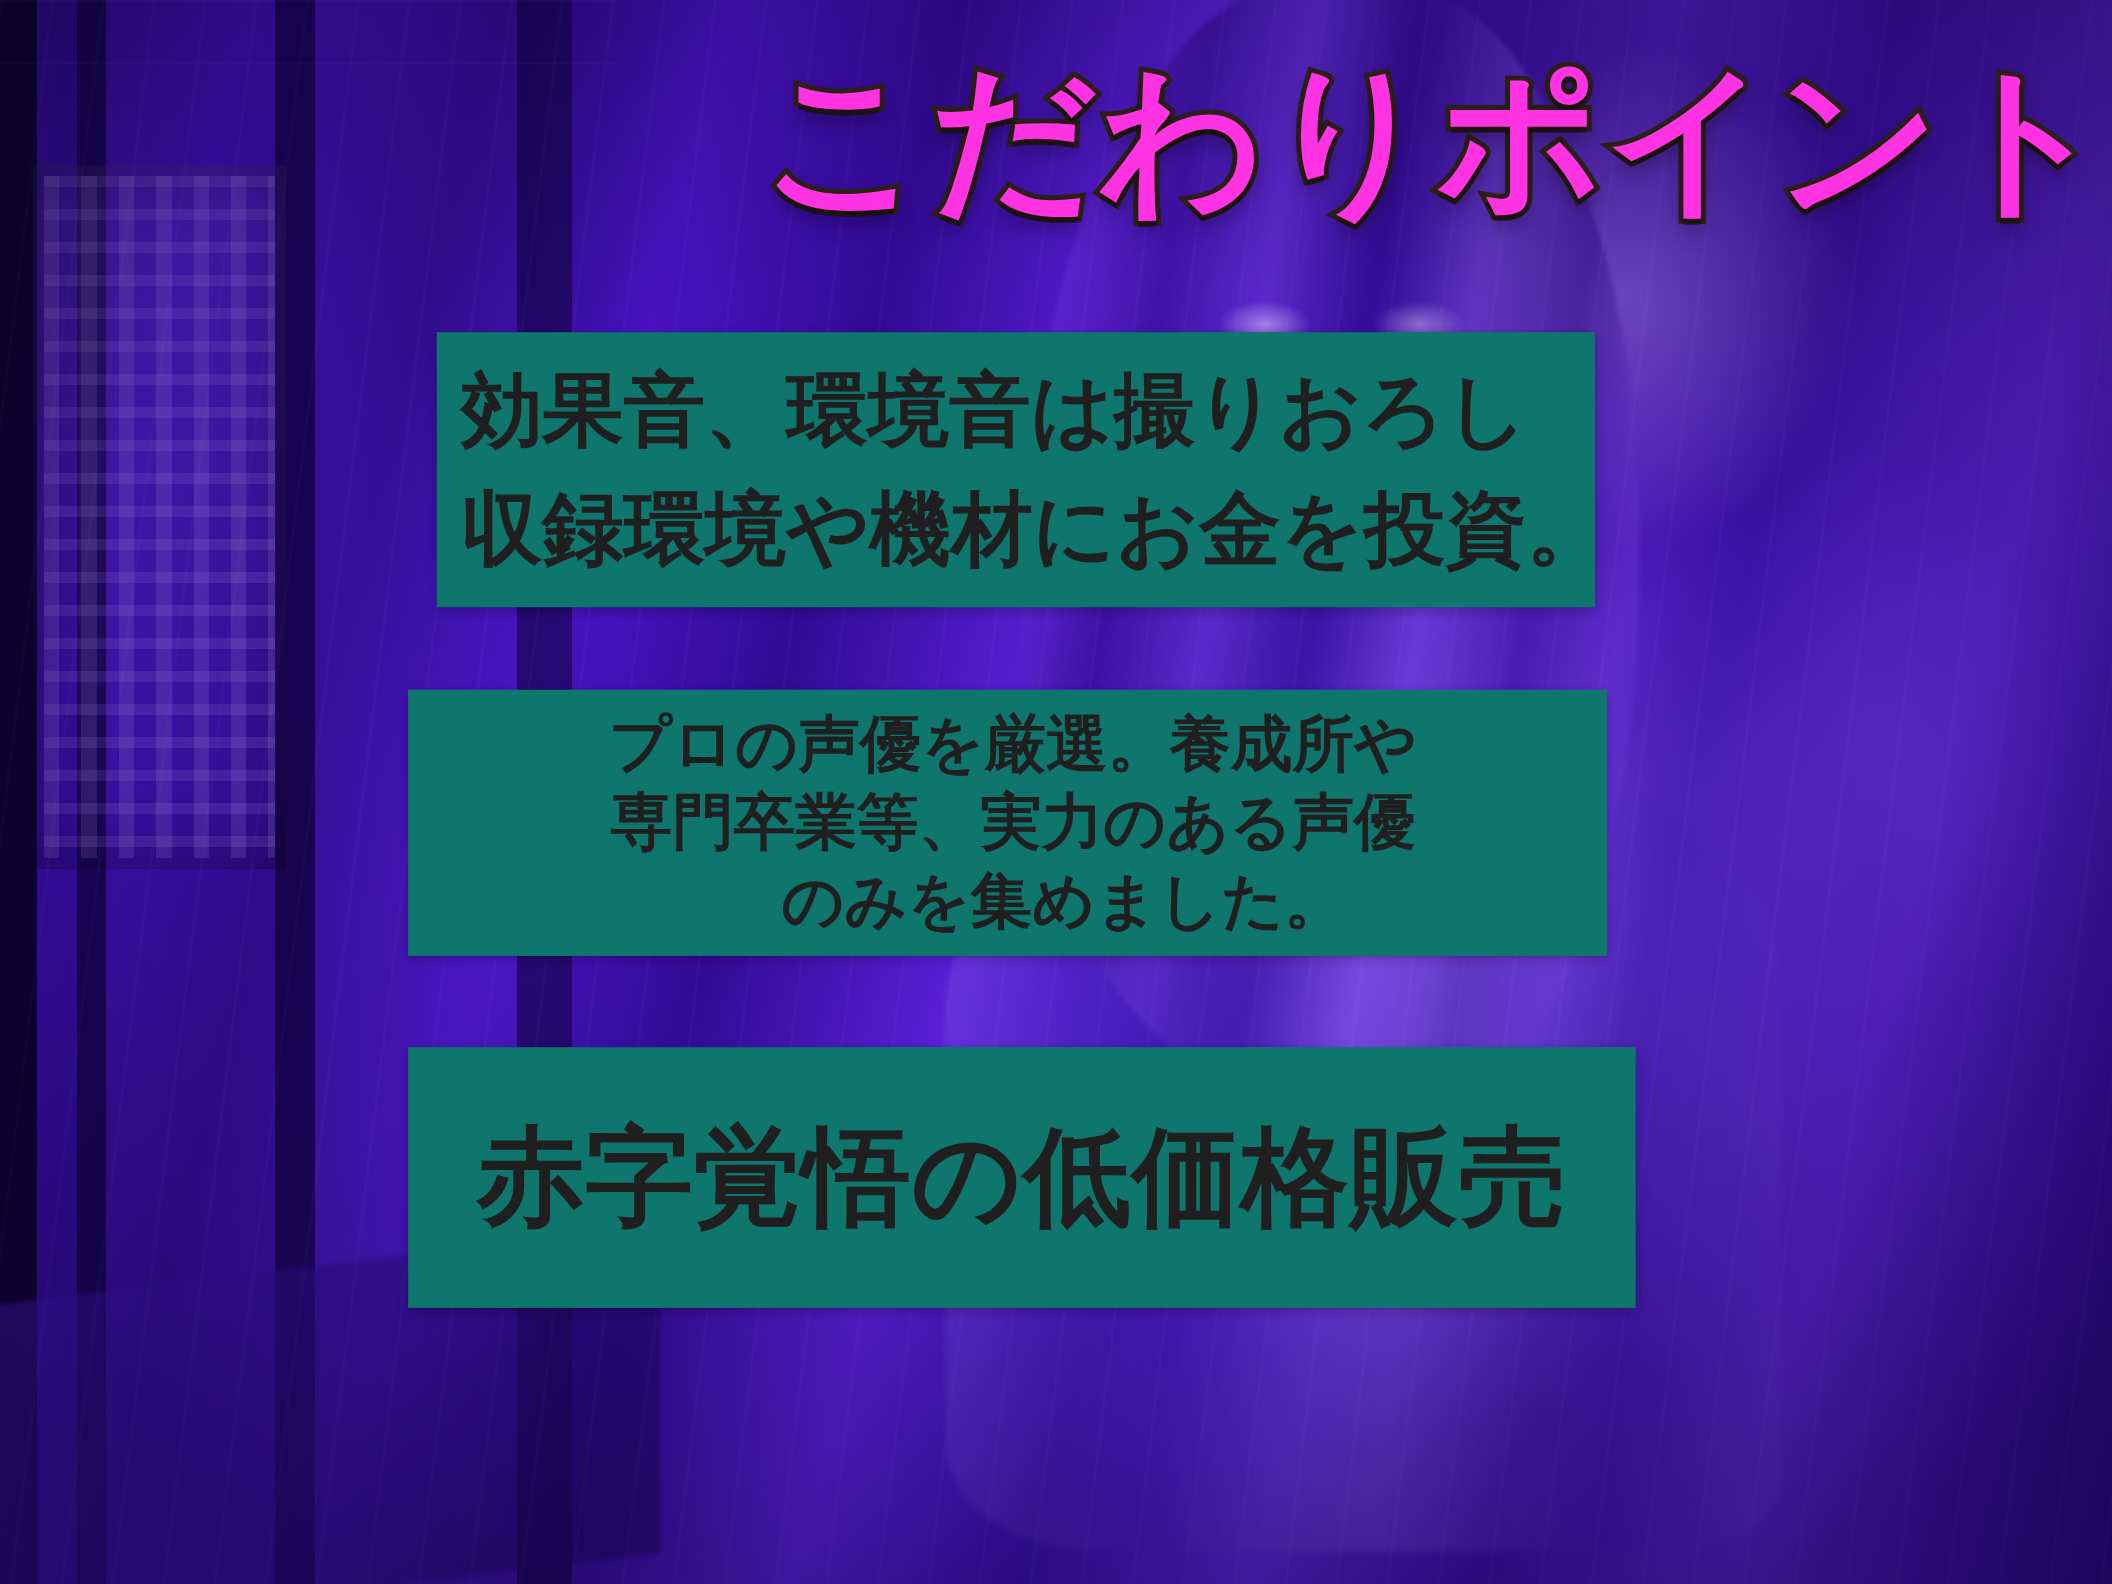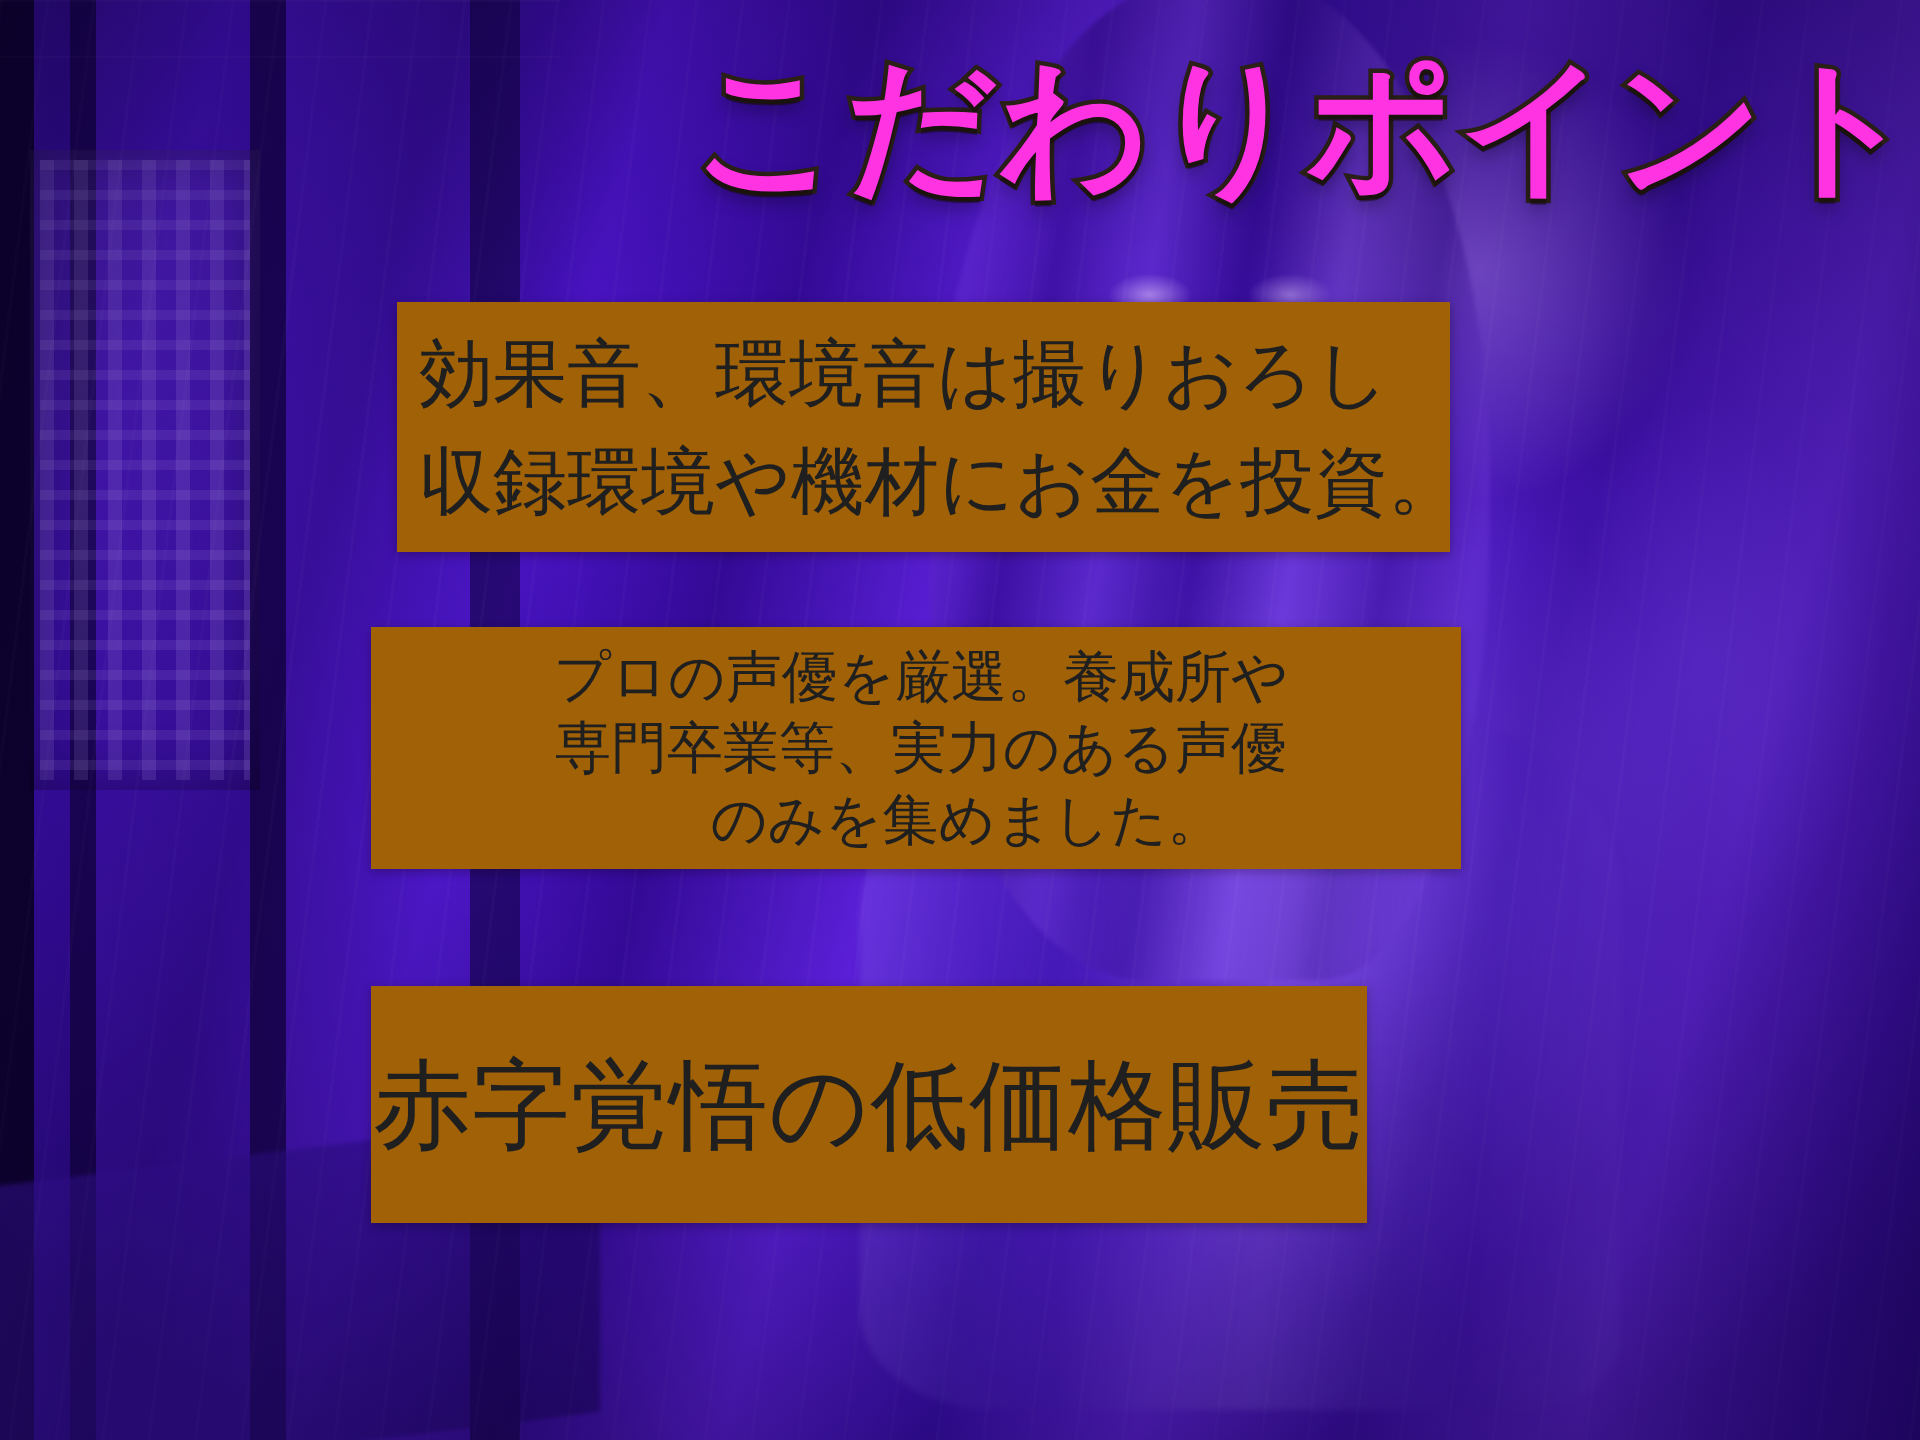--- a/index.html
+++ b/index.html
@@ -168,28 +168,28 @@
     paint-order: stroke fill;
     text-shadow:
       0 6px 0 rgba(20,12,8,.55),
       0 10px 18px rgba(0,0,0,.35);
     white-space: nowrap;
   }
 
   
   .panel {
     position: absolute;
-    background: #a16207;
+    background: #0f766e;
     box-shadow: 0 3px 10px rgba(0,0,0,.28);
     display: flex;
     flex-direction: column;
     justify-content: center;
     color: #1f1f1f;
     font-family: "DejaVu Sans", "Liberation Sans", sans-serif;
-    font-weight: normal;
+    font-weight: bold;
   }
   .panel .line { white-space: nowrap; }
 
   #panel-1 {
     left: 397px;  top: 302px;
     width: 1031px; height: 250px;
     padding: 0 0 0 22px;
     font-size: 74px;
     line-height: 1.46;
   }
@@ -198,26 +198,25 @@
     width: 1080px; height: 242px;
     padding: 0 0 0 10px;
     font-size: 56px;
     line-height: 1.27;
     text-align: center;
   }
   #panel-2 .line:nth-child(3) { text-align: center; padding-left: 92px; }
 
   #panel-3 {
     left: 371px;  top: 952px;
-    width: 996px; height: 237px;
+    width: 1116px; height: 237px;
     font-size: 98px;
     line-height: 1.0;
     text-align: center;
     letter-spacing: 1px;
-    margin-top: 34px;
   }
 </style>
 </head>
 <body>
 
 <div id="stage">
 
   <div class="bg-base"></div>
   <div class="bg-figure"></div>
   <div class="bg-hair"></div>

